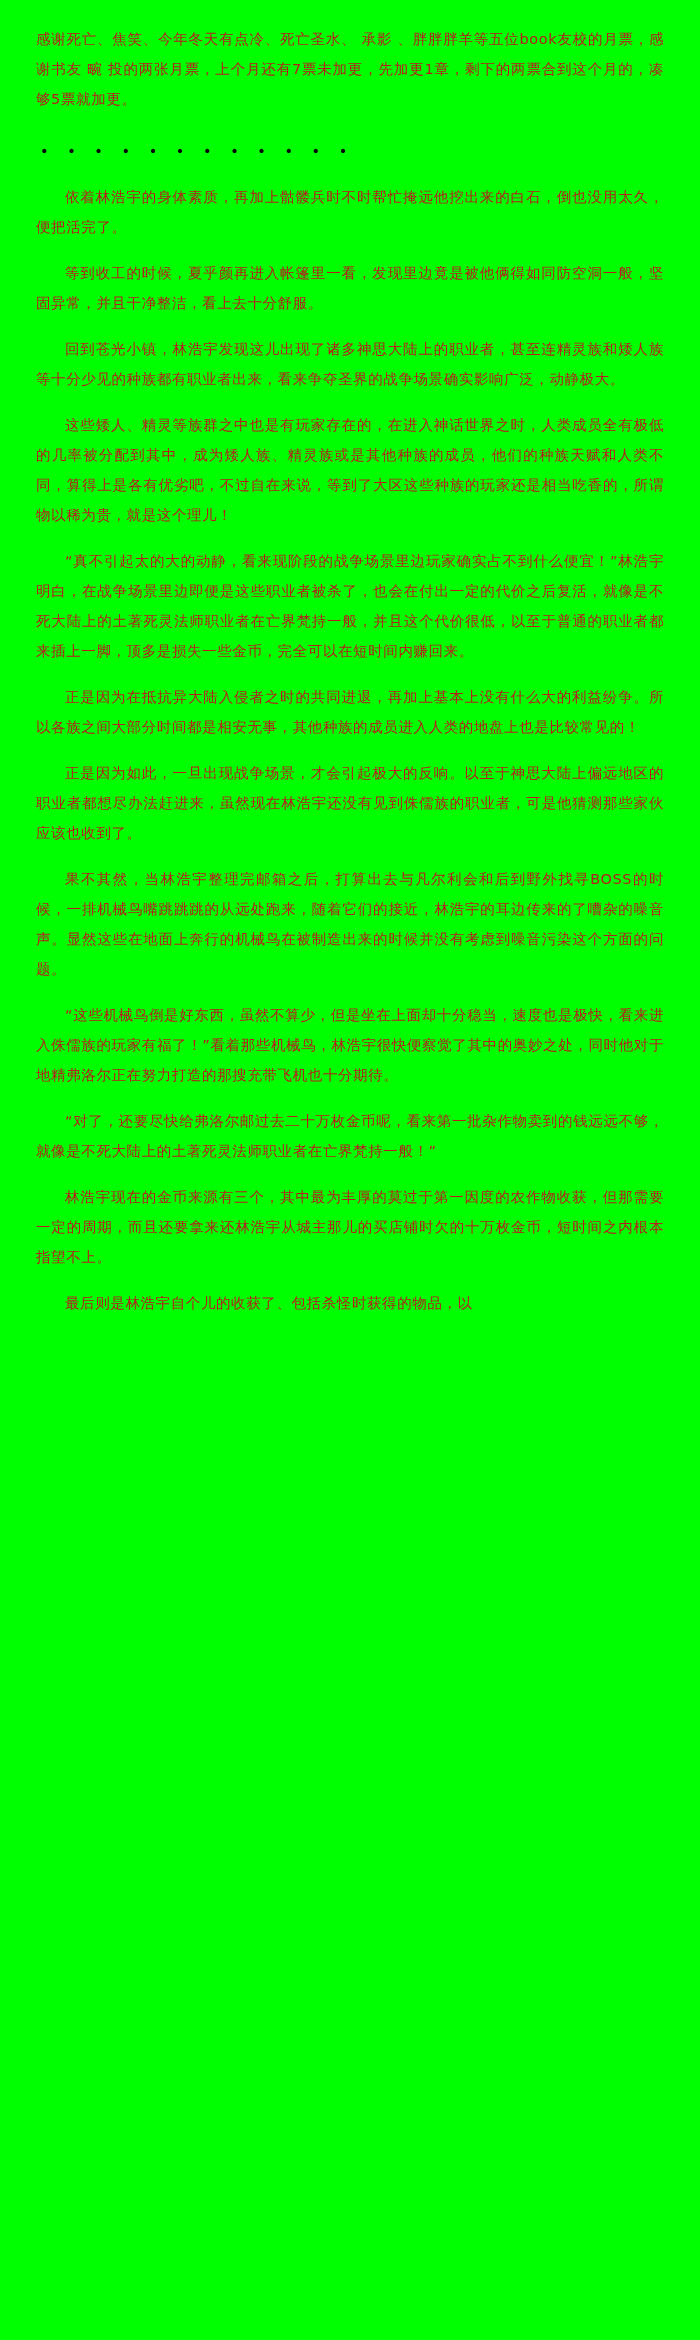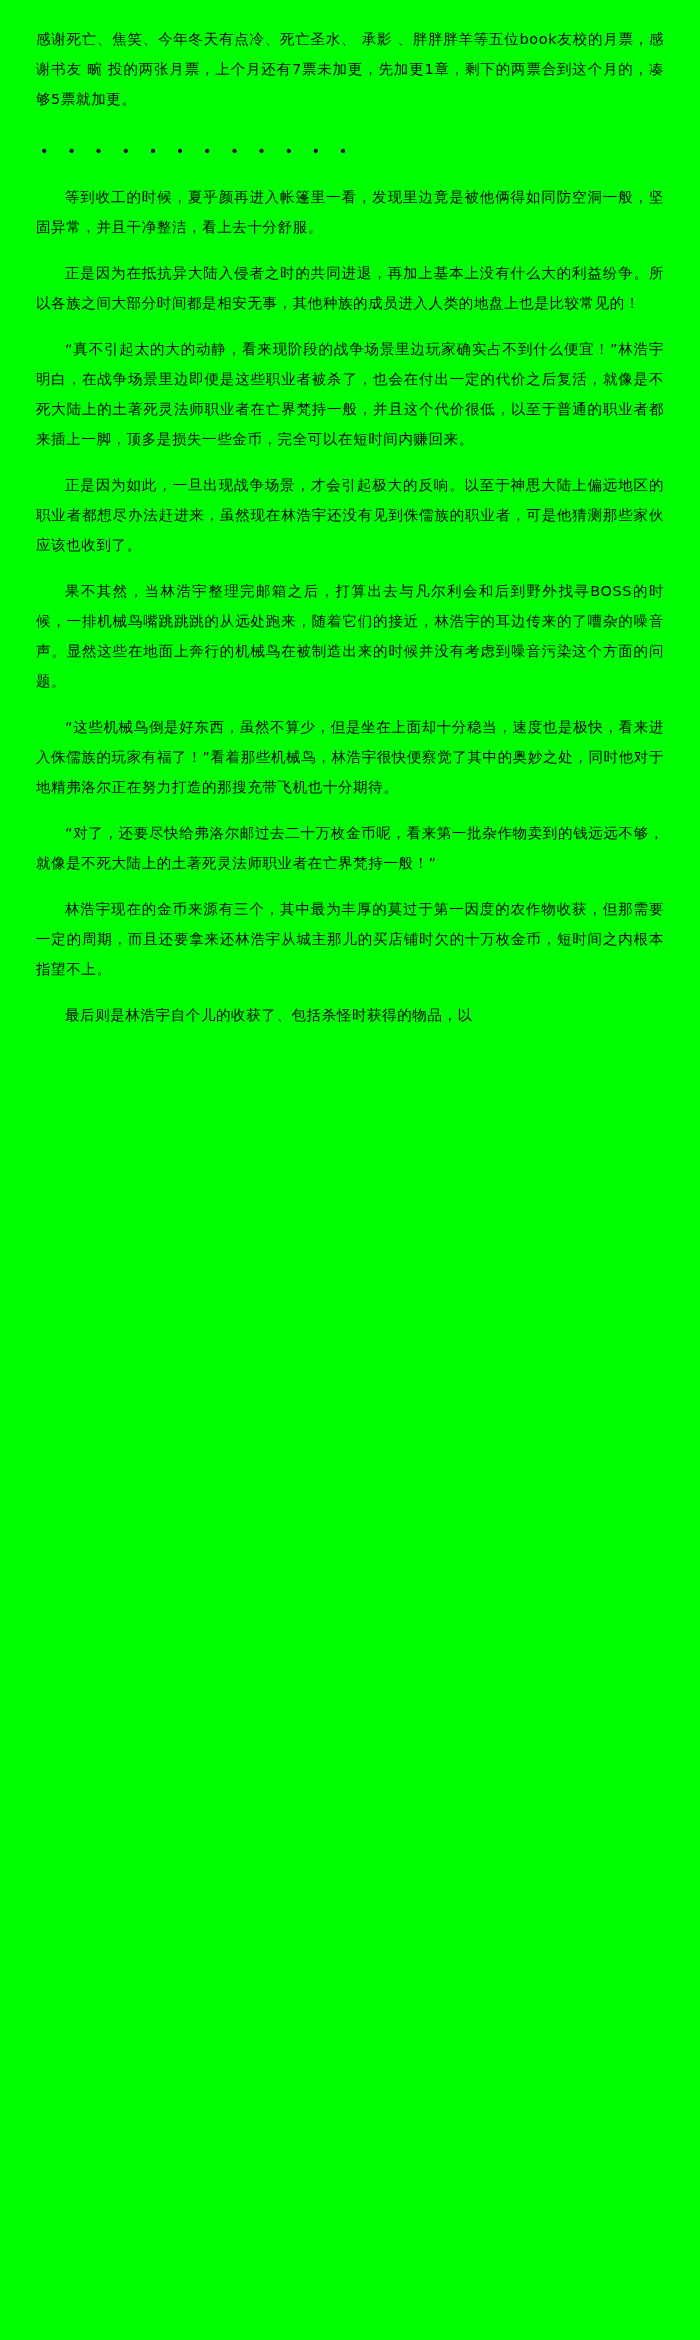--- a/index.html
+++ b/index.html
@@ -13,21 +13,21 @@
   }
   #page {
     width: 700px;
     min-height: 2340px;
     background: #00ff00;
     box-sizing: border-box;
     padding: 24px 36px 20px 36px;
     position: relative;
   }
   .para {
-    color: #000000;
+    color: #b91c1c;
     font-size: 14.5px;
     line-height: 30px;
     letter-spacing: 0.6px;
     text-align: justify;
     text-justify: inter-ideograph;
     margin: 0 0 16px 0;
     text-indent: 2em;
     word-break: break-all;
   }
   .para.first {
@@ -46,22 +46,25 @@
   .para.last {
     margin-bottom: 16px;
   }
 </style>
 </head>
 <body>
 
 <div id="page">
   <p class="para first">感谢死亡、焦笑、今年冬天有点冷、死亡圣水、 承影 、胖胖胖羊等五位book友校的月票，感谢书友  畹  投的两张月票，上个月还有7票未加更，先加更1章，剩下的两票合到这个月的，凑够5票就加更。</p>
   <p class="dots">• • • • • • • • • • • •</p>
+  <p class="para">依着林浩宇的身体素质，再加上骷髅兵时不时帮忙掩远他挖出来的白石，倒也没用太久，便把活完了。</p>
   <p class="para">等到收工的时候，夏乎颜再进入帐篷里一看，发现里边竟是被他俩得如同防空洞一般，坚固异常，并且干净整洁，看上去十分舒服。</p>
+  <p class="para">回到苍光小镇，林浩宇发现这儿出现了诸多神思大陆上的职业者，甚至连精灵族和矮人族等十分少见的种族都有职业者出来，看来争夺圣界的战争场景确实影响广泛，动静极大。</p>
+  <p class="para">这些矮人、精灵等族群之中也是有玩家存在的，在进入神话世界之时，人类成员全有极低的几率被分配到其中，成为矮人族、精灵族或是其他种族的成员，他们的种族天赋和人类不同，算得上是各有优劣吧，不过自在来说，等到了大区这些种族的玩家还是相当吃香的，所谓物以稀为贵，就是这个理儿！</p>
+  <p class="para">“真不引起太的大的动静，看来现阶段的战争场景里边玩家确实占不到什么便宜！”林浩宇明白，在战争场景里边即便是这些职业者被杀了，也会在付出一定的代价之后复活，就像是不死大陆上的土著死灵法师职业者在亡界梵持一般，并且这个代价很低，以至于普通的职业者都来插上一脚，顶多是损失一些金币，完全可以在短时间内赚回来。</p>
   <p class="para">正是因为在抵抗异大陆入侵者之时的共同进退，再加上基本上没有什么大的利益纷争。所以各族之间大部分时间都是相安无事，其他种族的成员进入人类的地盘上也是比较常见的！</p>
-  <p class="para">“真不引起太的大的动静，看来现阶段的战争场景里边玩家确实占不到什么便宜！”林浩宇明白，在战争场景里边即便是这些职业者被杀了，也会在付出一定的代价之后复活，就像是不死大陆上的土著死灵法师职业者在亡界梵持一般，并且这个代价很低，以至于普通的职业者都来插上一脚，顶多是损失一些金币，完全可以在短时间内赚回来。</p>
   <p class="para">正是因为如此，一旦出现战争场景，才会引起极大的反响。以至于神思大陆上偏远地区的职业者都想尽办法赶进来，虽然现在林浩宇还没有见到侏儒族的职业者，可是他猜测那些家伙应该也收到了。</p>
   <p class="para">果不其然，当林浩宇整理完邮箱之后，打算出去与凡尔利会和后到野外找寻BOSS的时候，一排机械鸟嘴跳跳跳的从远处跑来，随着它们的接近，林浩宇的耳边传来的了嘈杂的噪音声。显然这些在地面上奔行的机械鸟在被制造出来的时候并没有考虑到噪音污染这个方面的问题。</p>
   <p class="para">“这些机械鸟倒是好东西，虽然不算少，但是坐在上面却十分稳当，速度也是极快，看来进入侏儒族的玩家有福了！”看着那些机械鸟，林浩宇很快便察觉了其中的奥妙之处，同时他对于地精弗洛尔正在努力打造的那搜充带飞机也十分期待。</p>
   <p class="para">“对了，还要尽快给弗洛尔邮过去二十万枚金币呢，看来第一批杂作物卖到的钱远远不够，就像是不死大陆上的土著死灵法师职业者在亡界梵持一般！”</p>
   <p class="para">林浩宇现在的金币来源有三个，其中最为丰厚的莫过于第一因度的农作物收获，但那需要一定的周期，而且还要拿来还林浩宇从城主那儿的买店铺时欠的十万枚金币，短时间之内根本指望不上。</p>
   <p class="para last">最后则是林浩宇自个儿的收获了、包括杀怪时获得的物品，以</p>
 </div>
 
 </body></html>

